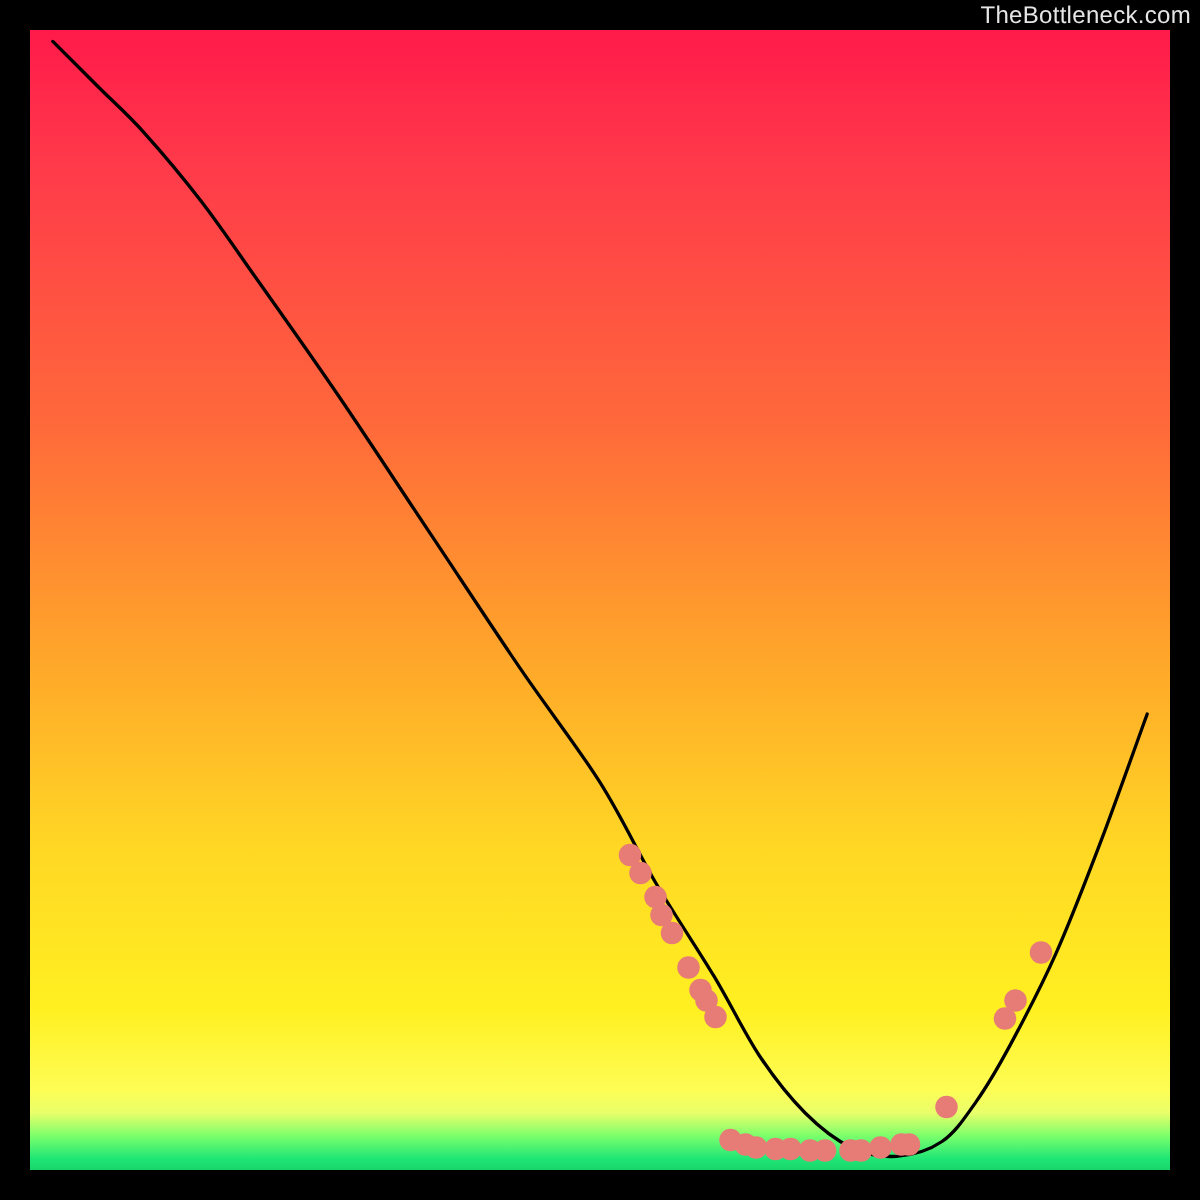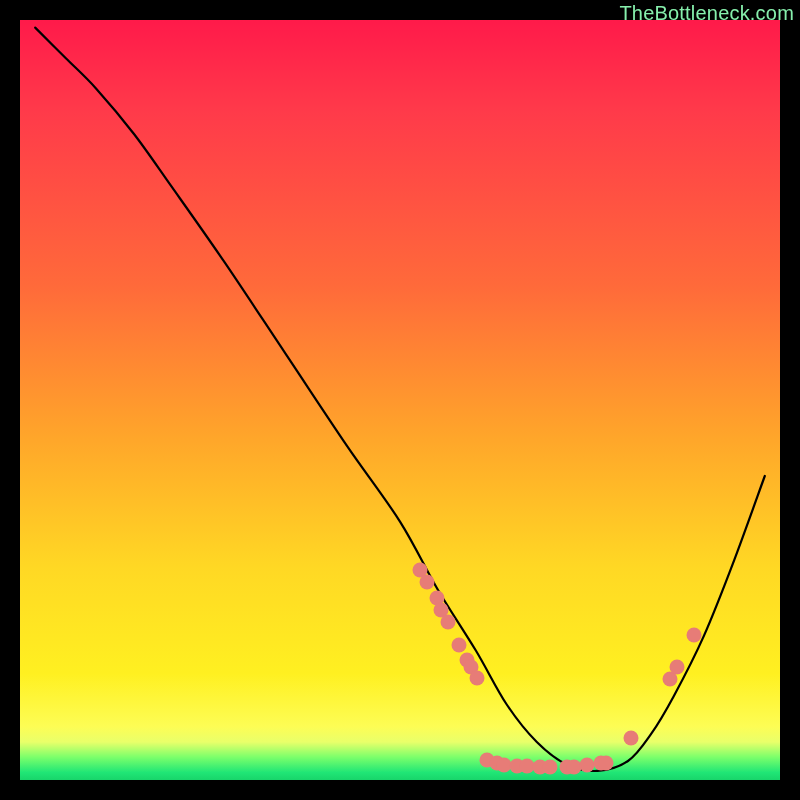--- a/index.html
+++ b/index.html
@@ -40,22 +40,22 @@
       #e9ff6a 95%,
       #7bff6b 97%,
       #20e676 99%,
       #18d56a 100%
     );
   }
   .attribution {
     position: absolute;
     top: 2px;
     right: 6px;
-    color: #86efac;
-    font-size: 20px;
+    color: #e5e5e5;
+    font-size: 16px;
     font-weight: 500;
     letter-spacing: 0.2px;
     user-select: none;
   }
   svg.curve {
     position: absolute;
     left: 0; top: 0;
     width: 100%;
     height: 100%;
   }

